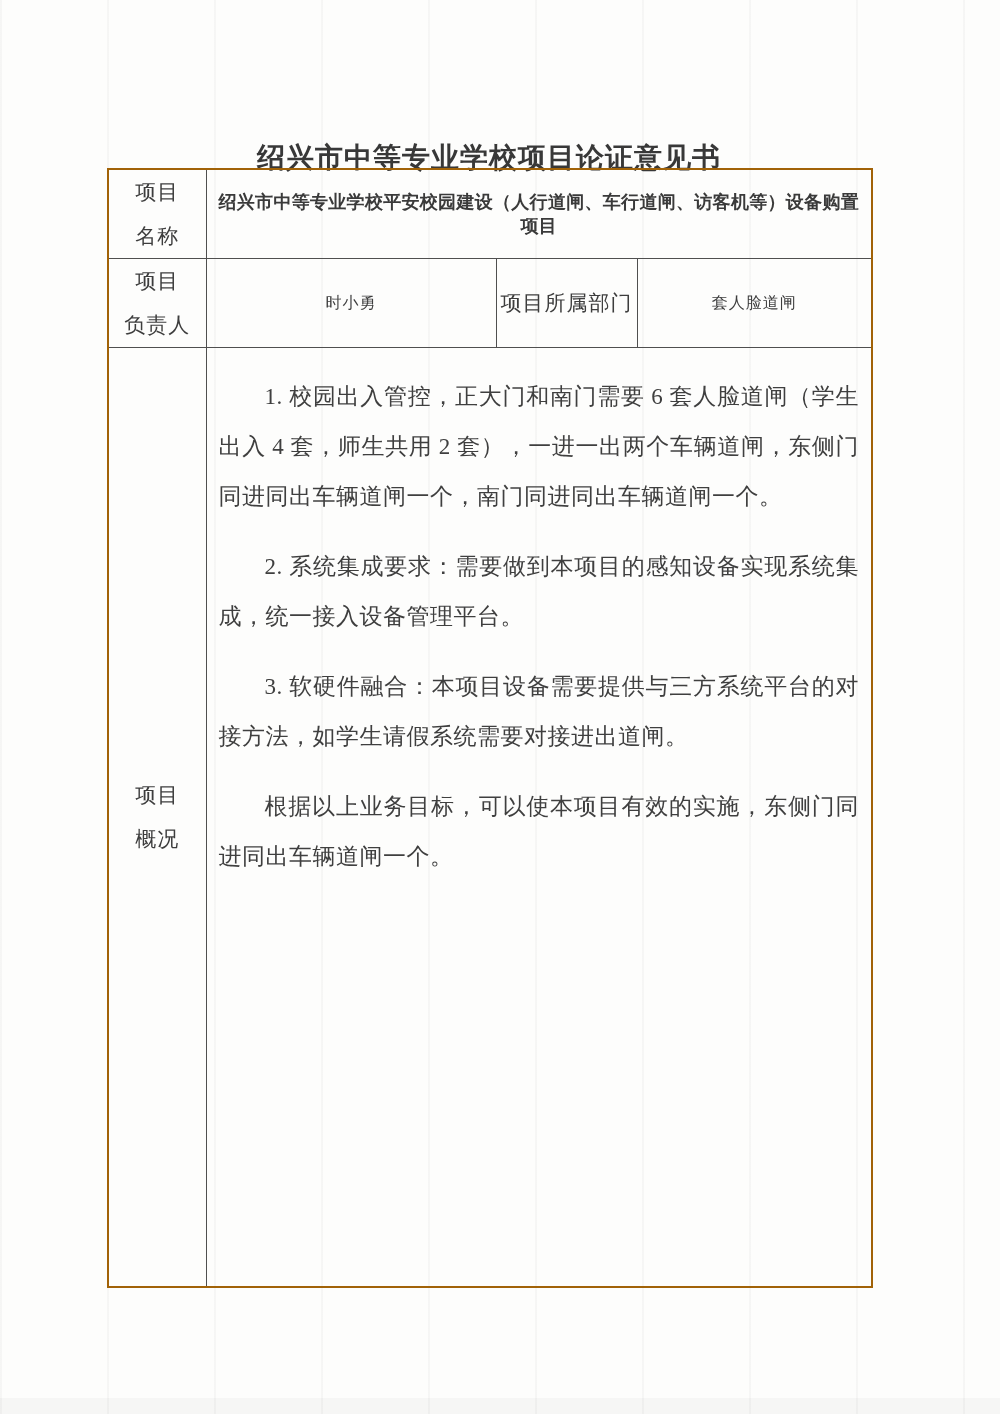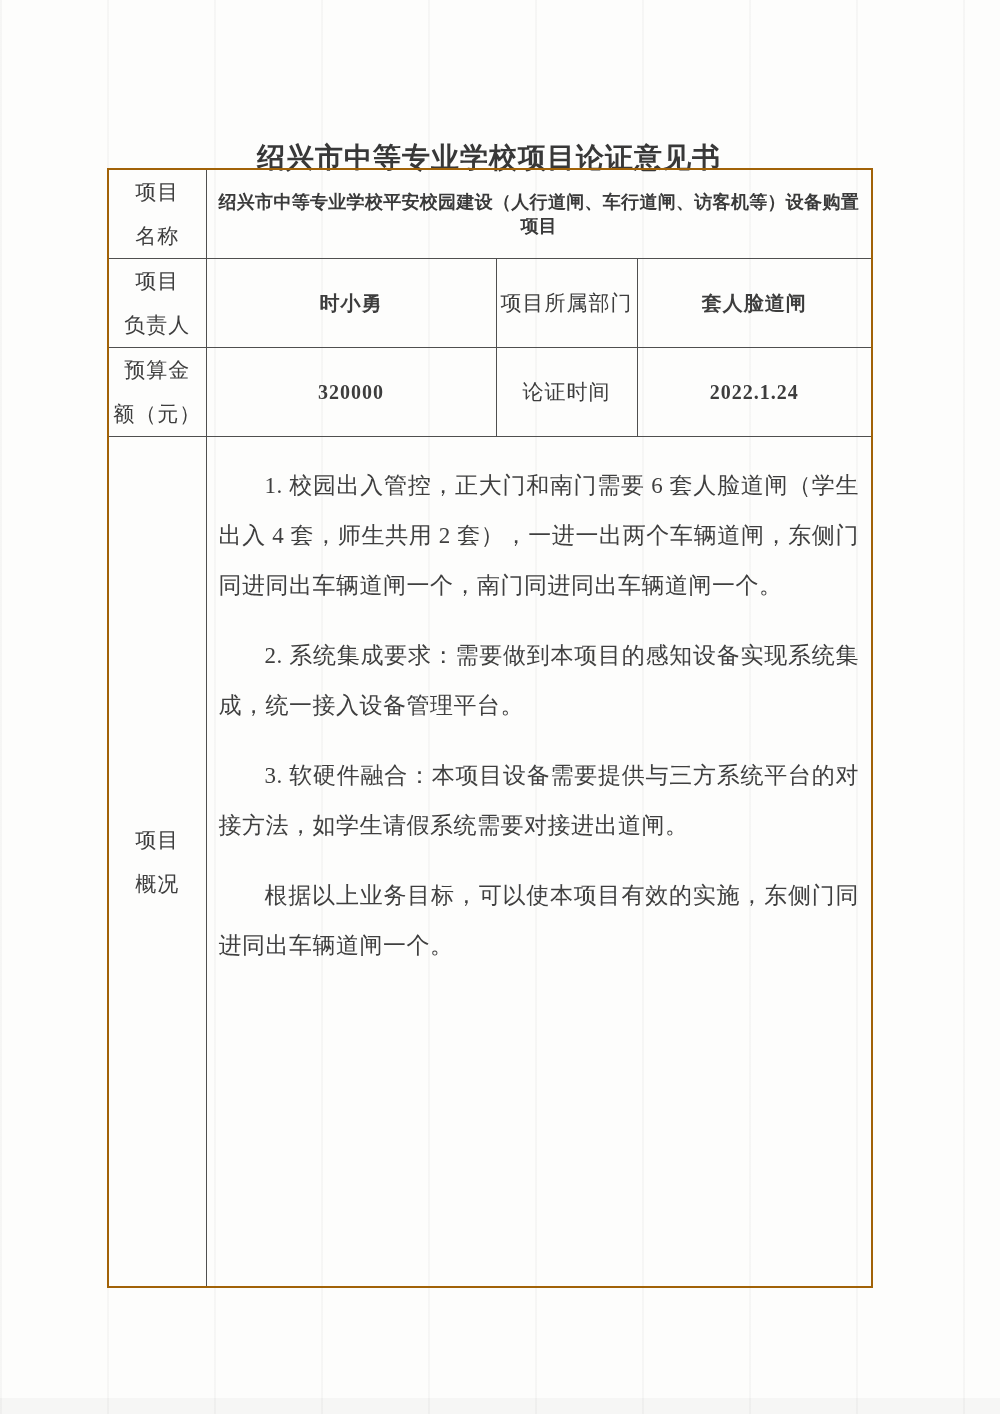--- a/index.html
+++ b/index.html
@@ -80,23 +80,22 @@
   .project-name-cell {
     font-family: "Liberation Sans", "DejaVu Sans", sans-serif;
     font-weight: bold;
     font-size: 18px;
     letter-spacing: 0.3px;
     color: #3a3a3a;
     padding: 12px 5px;
   }
 
   .value-cell {
-    font-size: 20px;
+    font-size: 16px;
     letter-spacing: 1px;
-    font-weight: bold;
   }
 
   .overview-cell {
     vertical-align: top;
     text-align: left;
     padding: 24px 12px 0 12px;
   }
 
   .overview-cell p {
     font-size: 23px;
@@ -132,27 +131,20 @@
   </tr>
 
   <tr class="row-leader">
     <td class="label-cell">项目
 负责人</td>
     <td class="value-cell">时小勇</td>
     <td class="label-cell">项目所属部门</td>
     <td class="value-cell">套人脸道闸</td>
   </tr>
 
-  <tr class="row-budget">
-    <td class="label-cell">预算金
-额（元）</td>
-    <td class="value-cell">320000</td>
-    <td class="label-cell">论证时间</td>
-    <td class="value-cell">2022.1.24</td>
-  </tr>
 
   <tr class="row-overview">
     <td class="label-cell">项目
 概况</td>
     <td class="overview-cell" colspan="3">
       <p>1. 校园出入管控，正大门和南门需要 6 套人脸道闸（学生出入 4 套，师生共用 2 套），一进一出两个车辆道闸，东侧门同进同出车辆道闸一个，南门同进同出车辆道闸一个。</p>
       <p>2. 系统集成要求：需要做到本项目的感知设备实现系统集成，统一接入设备管理平台。</p>
       <p>3. 软硬件融合：本项目设备需要提供与三方系统平台的对接方法，如学生请假系统需要对接进出道闸。</p>
       <p>根据以上业务目标，可以使本项目有效的实施，东侧门同进同出车辆道闸一个。</p>
     </td>

